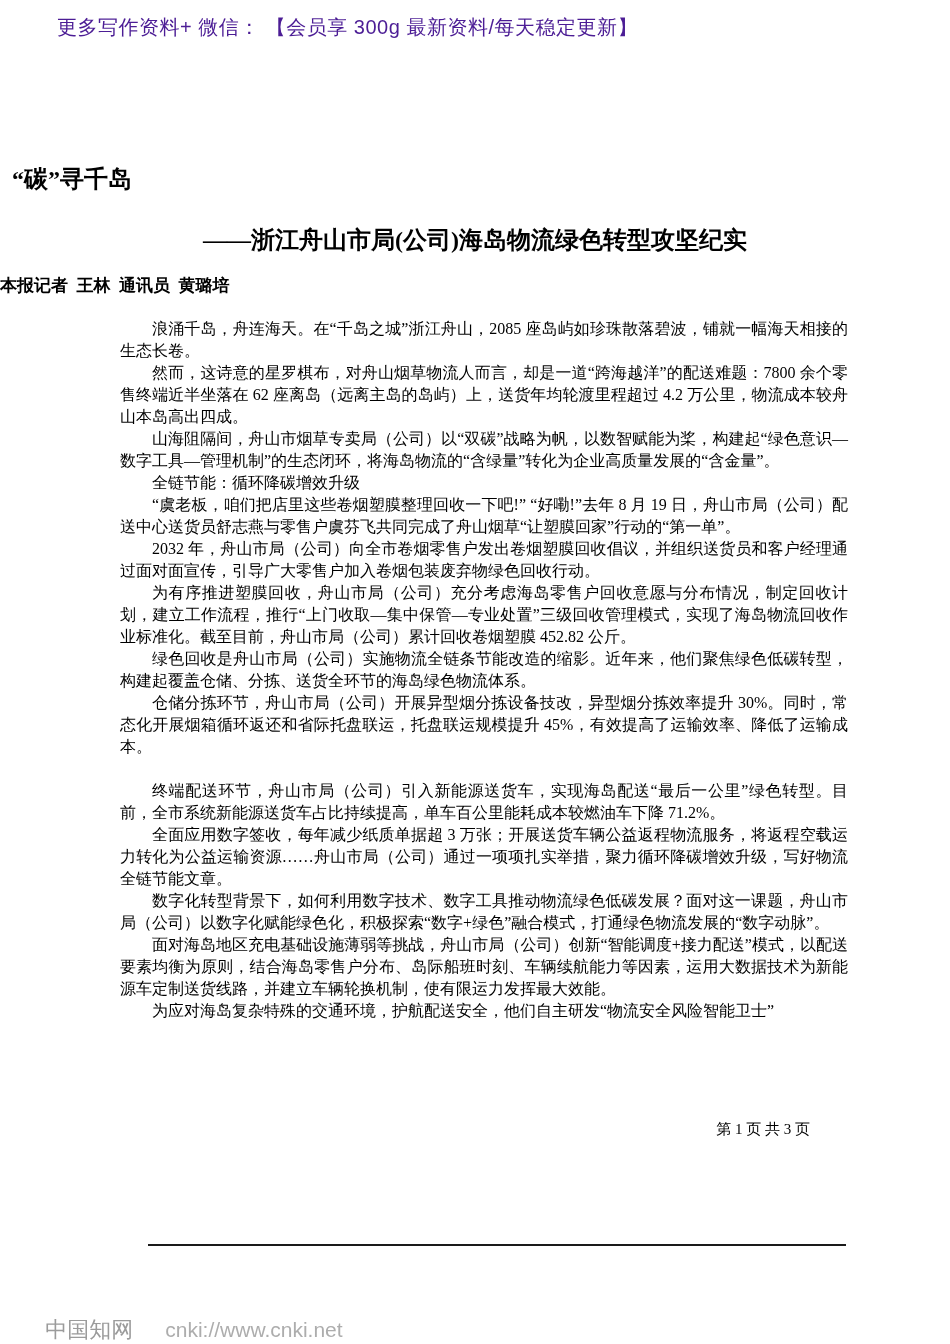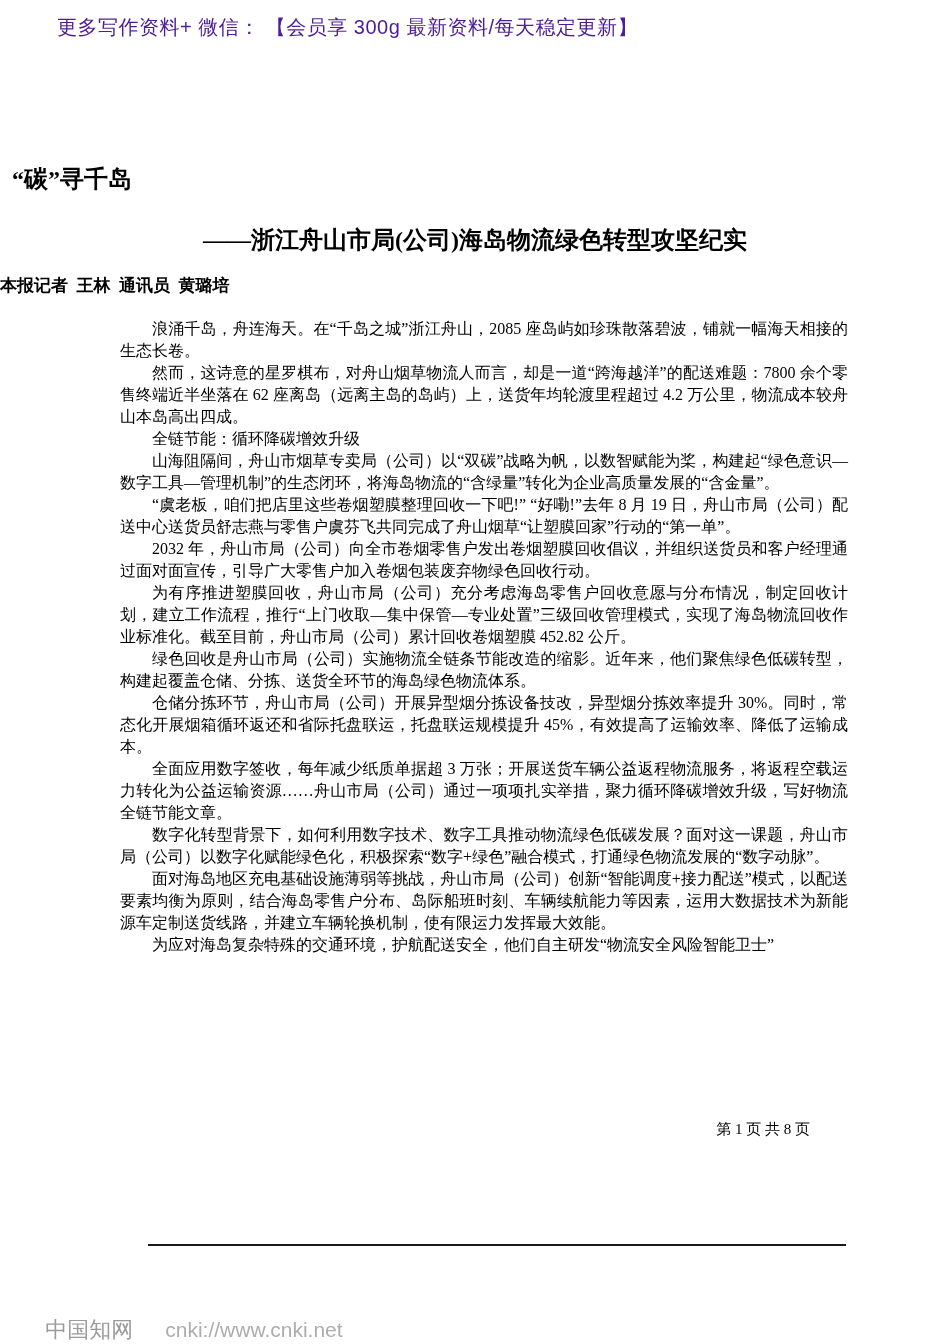--- a/index.html
+++ b/index.html
@@ -100,32 +100,33 @@
 <div class="meta">
 </div>
 
 <h1 class="title">“碳”寻千岛</h1>
 <h2 class="subtitle">——浙江舟山市局(公司)海岛物流绿色转型攻坚纪实</h2>
 <div class="byline">本报记者  王林  通讯员  黄璐培</div>
 
 <div class="body-text">
   <p>浪涌千岛，舟连海天。在“千岛之城”浙江舟山，2085 座岛屿如珍珠散落碧波，铺就一幅海天相接的生态长卷。</p>
   <p>然而，这诗意的星罗棋布，对舟山烟草物流人而言，却是一道“跨海越洋”的配送难题：7800 余个零售终端近半坐落在 62 座离岛（远离主岛的岛屿）上，送货年均轮渡里程超过 4.2 万公里，物流成本较舟山本岛高出四成。</p>
+  <p>山海阻隔间，舟山市烟草专卖局（公司）以“双碳”战略为帆，以数智赋能为桨，构建起“绿色意识—数字工具—管理机制”的生态闭环，将海岛物流的“含绿量”转化为企业高质量发展的“含金量”。</p>
   <p>全链节能：循环降碳增效升级</p>
-  <p>山海阻隔间，舟山市烟草专卖局（公司）以“双碳”战略为帆，以数智赋能为桨，构建起“绿色意识—数字工具—管理机制”的生态闭环，将海岛物流的“含绿量”转化为企业高质量发展的“含金量”。</p>
   <p>“虞老板，咱们把店里这些卷烟塑膜整理回收一下吧!” “好嘞!”去年 8 月 19 日，舟山市局（公司）配送中心送货员舒志燕与零售户虞芬飞共同完成了舟山烟草“让塑膜回家”行动的“第一单”。</p>
   <p>2032 年，舟山市局（公司）向全市卷烟零售户发出卷烟塑膜回收倡议，并组织送货员和客户经理通过面对面宣传，引导广大零售户加入卷烟包装废弃物绿色回收行动。</p>
   <p>为有序推进塑膜回收，舟山市局（公司）充分考虑海岛零售户回收意愿与分布情况，制定回收计划，建立工作流程，推行“上门收取—集中保管—专业处置”三级回收管理模式，实现了海岛物流回收作业标准化。截至目前，舟山市局（公司）累计回收卷烟塑膜 452.82 公斤。</p>
   <p>绿色回收是舟山市局（公司）实施物流全链条节能改造的缩影。近年来，他们聚焦绿色低碳转型，构建起覆盖仓储、分拣、送货全环节的海岛绿色物流体系。</p>
   <p>仓储分拣环节，舟山市局（公司）开展异型烟分拣设备技改，异型烟分拣效率提升 30%。同时，常态化开展烟箱循环返还和省际托盘联运，托盘联运规模提升 45%，有效提高了运输效率、降低了运输成本。</p>
+  <p class="gap-before">终端配送环节，舟山市局（公司）引入新能源送货车，实现海岛配送“最后一公里”绿色转型。目前，全市系统新能源送货车占比持续提高，单车百公里能耗成本较燃油车下降 71.2%。</p>
   <p>全面应用数字签收，每年减少纸质单据超 3 万张；开展送货车辆公益返程物流服务，将返程空载运力转化为公益运输资源……舟山市局（公司）通过一项项扎实举措，聚力循环降碳增效升级，写好物流全链节能文章。</p>
   <p>数字化转型背景下，如何利用数字技术、数字工具推动物流绿色低碳发展？面对这一课题，舟山市局（公司）以数字化赋能绿色化，积极探索“数字+绿色”融合模式，打通绿色物流发展的“数字动脉”。</p>
   <p>面对海岛地区充电基础设施薄弱等挑战，舟山市局（公司）创新“智能调度+接力配送”模式，以配送要素均衡为原则，结合海岛零售户分布、岛际船班时刻、车辆续航能力等因素，运用大数据技术为新能源车定制送货线路，并建立车辆轮换机制，使有限运力发挥最大效能。</p>
   <p>为应对海岛复杂特殊的交通环境，护航配送安全，他们自主研发“物流安全风险智能卫士”</p>
 </div>
 
-<div class="page-indicator">第 1 页 共 8 页</div>
+<div class="page-indicator">第 1 页 共 3 页</div>
 
 <hr class="divider">
 
 <div class="watermark">
   <span>中国知网</span><span class="url">cnki://www.cnki.net</span>
 </div>
 
 </body></html>

